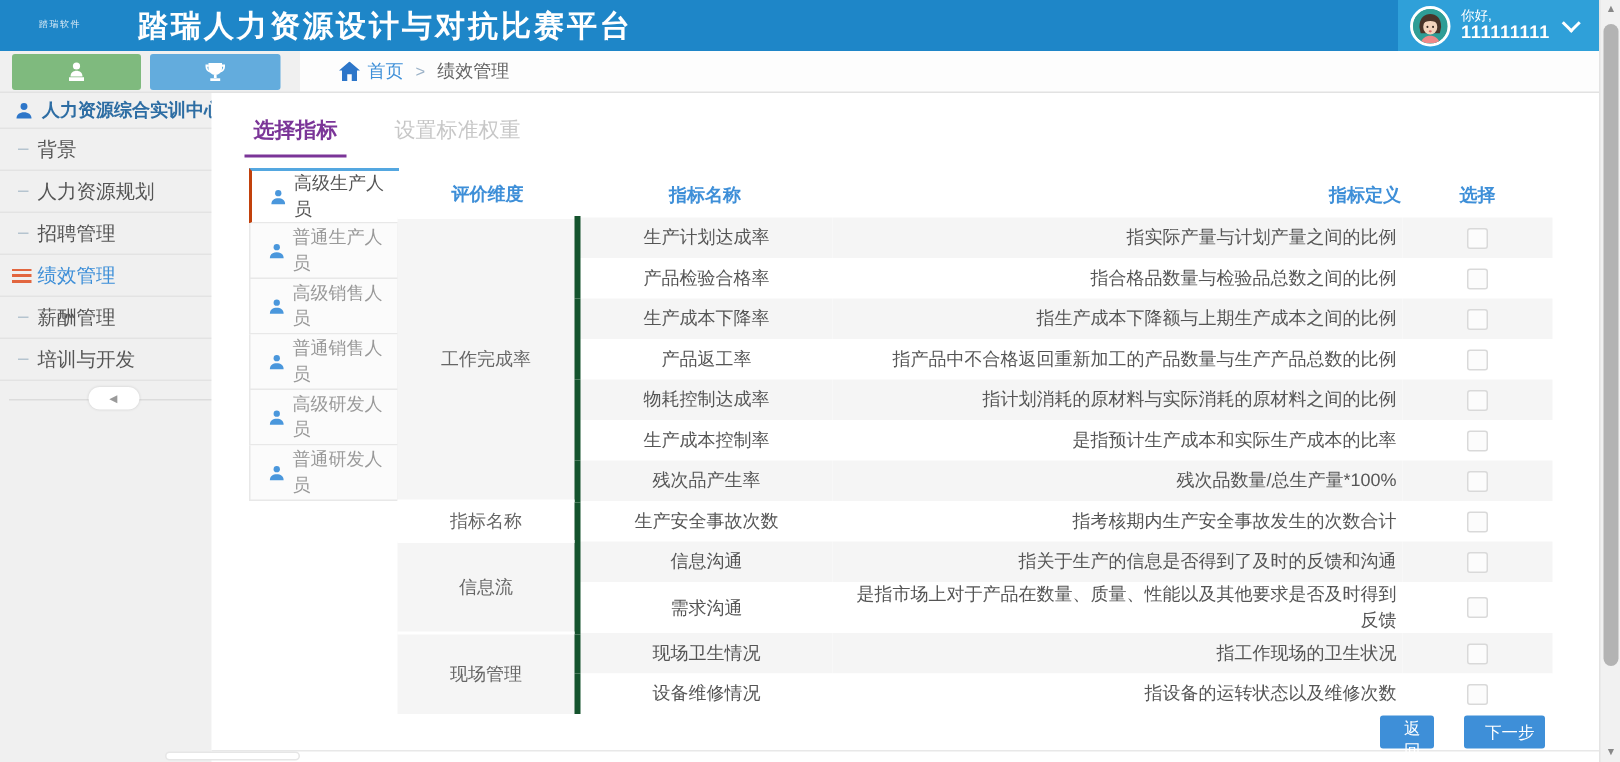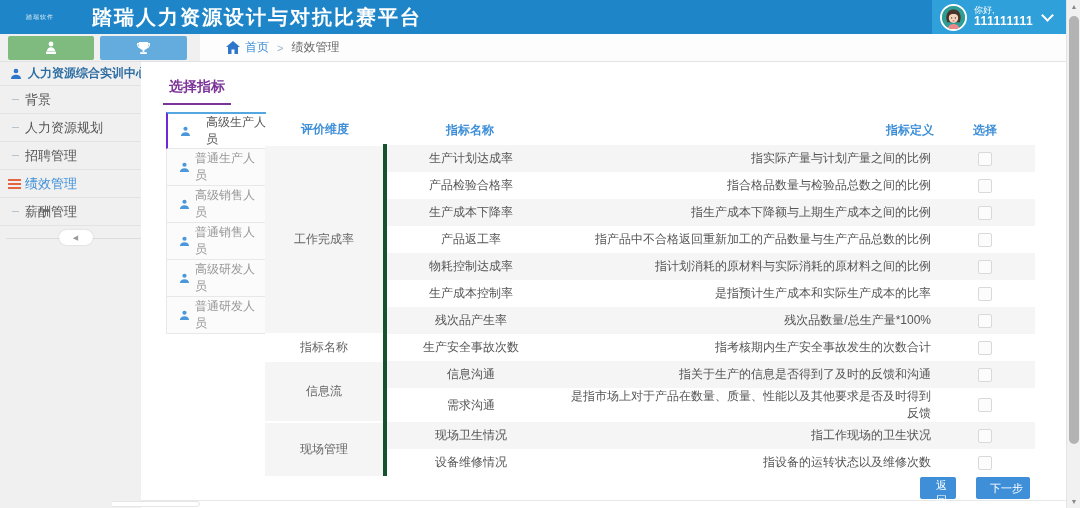--- a/index.html
+++ b/index.html
@@ -51,21 +51,21 @@
   .main{position:absolute;left:141px;top:62px;width:925px;height:446px;background:#fff;}
   .tabs{position:absolute;left:22px;top:16px;display:flex;font-size:14px;}
   .tab{padding:0 6px 7px 6px;margin-right:26px;cursor:pointer;}
   .tab.active{color:#7B3598;font-weight:bold;border-bottom:2px solid #7B3598;}
   .tab.disabled{color:#c7c7c7;}
 
   .subnav{position:absolute;left:25px;top:50px;width:100px;list-style:none;margin:0;padding:0;font-size:12px;}
   .subnav li{position:relative;height:37px;display:flex;align-items:center;padding-left:12px;background:#fbfbfb;border:1px solid #e8e8e8;border-top:none;color:#999;cursor:pointer;}
   .subnav li:first-child{border-top:1px solid #e8e8e8;}
   .subnav li svg{margin-right:5px;flex:none;}
-  .subnav li.active{background:#fff;color:#555;border-right:none;border-top:2px solid #54a7e0;border-left:2px solid #6d28d9;gap:10px;}
+  .subnav li.active{background:#fff;color:#555;border-right:none;border-top:2px solid #54a7e0;border-left:2px solid #c2410c;}
 
   .ind-table{position:absolute;left:124px;top:53px;border-collapse:collapse;table-layout:fixed;width:770px;font-size:12px;}
   .ind-table th{height:30px;color:#3E8FD8;font-weight:bold;font-size:12px;text-align:center;}
   .ind-table td{height:27px;color:#555;padding:0 4px;}
   .col-dim{width:120px;text-align:center;}
   .col-name{width:170px;text-align:center;}
   .col-def{width:380px;text-align:right;padding-left:12px!important;}
   .col-sel{width:100px;text-align:center;}
   tr.stripe-g td{background:#f5f5f5;}
   tr.stripe-w td{background:#ffffff;}
@@ -172,30 +172,35 @@
         </li>
         <li class="side-item active">
           <span class="bars"></span>
           <span>绩效管理</span>
           <span class="side-arrow"></span>
         </li>
         <li class="side-item">
           <span class="dash"></span>
           <span>薪酬管理</span>
         </li>
+        <li class="side-item">
+          <span class="dash"></span>
+          <span>培训与开发</span>
+        </li>
       </ul>
     <div class="collapse-row">
       <div class="line"></div>
       <div class="collapse-pill">◀</div>
     </div>
   </div>
 
   <div class="main">
     <div class="tabs">
       <span class="tab active">选择指标</span>
+      <span class="tab disabled">设置标准权重</span>
     </div>
 
     <ul class="subnav" id="subnav">
         <li class="active">
           <svg viewBox="0 0 12 12" width="11" height="11">
             <circle cx="6" cy="3" r="2.3" fill="#4a97dc"></circle>
             <path d="M1 11c0-2.8 2.2-4.2 5-4.2s5 1.4 5 4.2z" fill="#4a97dc"></path>
           </svg>
           <span>高级生产人员</span>
         </li>

